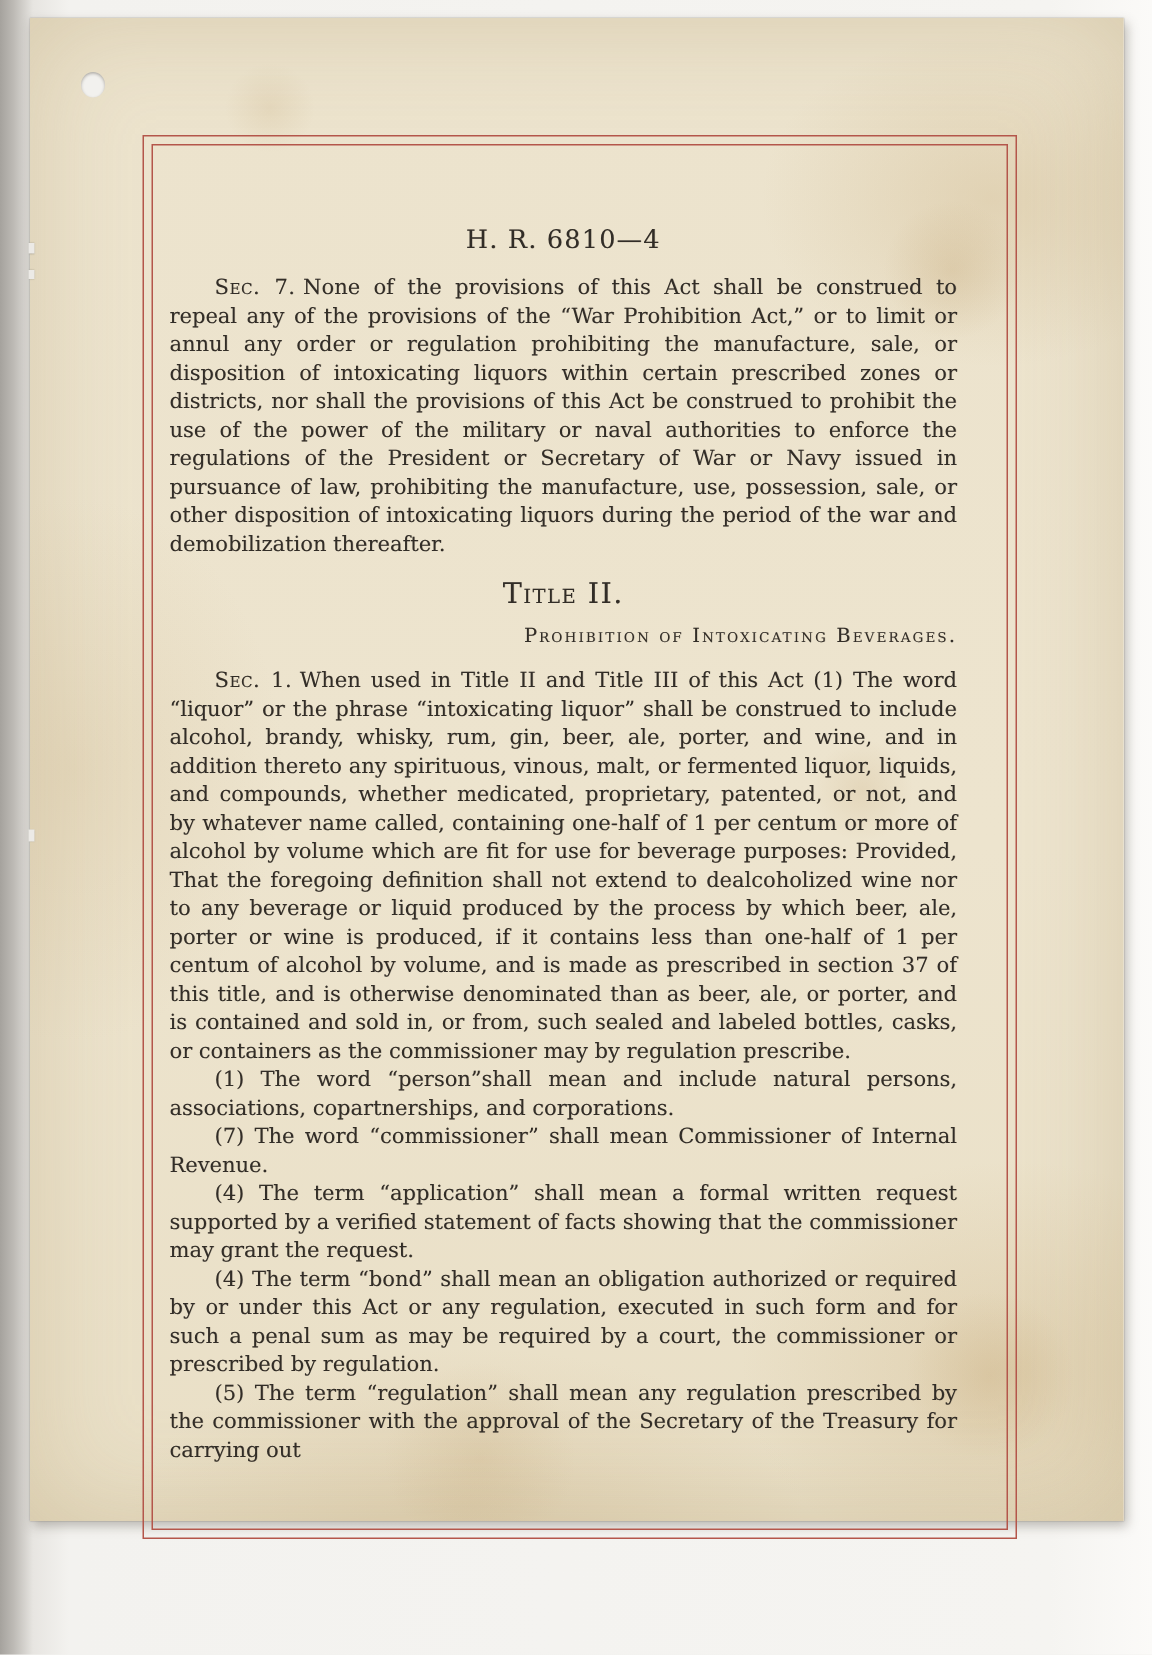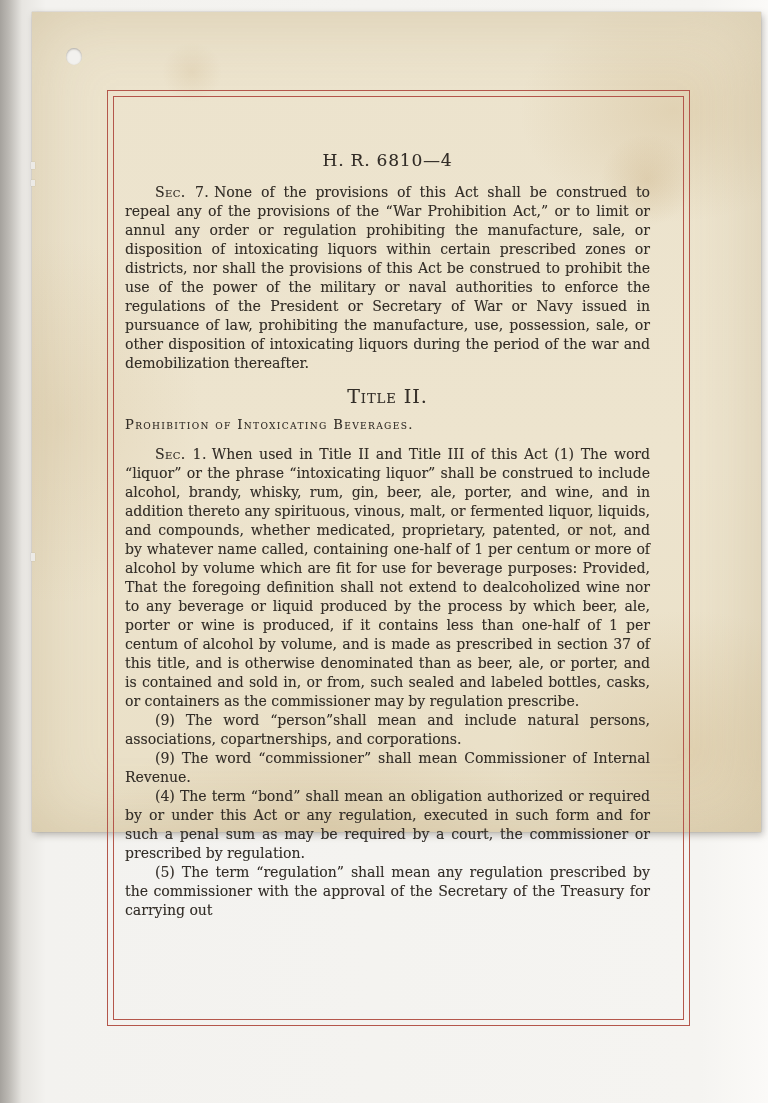--- a/index.html
+++ b/index.html
@@ -7,21 +7,21 @@
     width: 768px; height: 1103px;
     position: relative; overflow: hidden;
     background: #f3f2ef;
     font-family: "DejaVu Serif", "Liberation Serif", serif;
   }
   .scan-bg {
     position: absolute; inset: 0;
     background: linear-gradient(90deg, #a5a29d 0px, #bdbab5 9px, #e7e5e1 22px, #f3f2ef 46px, #f5f4f1 700px, #fbfaf8 768px);
   }
   .paper {
-    position: absolute; left: 32px; top: 12px; width: 729px; height: 820px;
+    position: absolute; left: 20px; top: 12px; width: 729px; height: 1002px;
     background:
       radial-gradient(ellipse 220px 160px at 88% 12%, rgba(206,182,138,0.38), transparent 70%),
       radial-gradient(ellipse 260px 200px at 90% 90%, rgba(204,178,132,0.34), transparent 70%),
       radial-gradient(ellipse 200px 260px at 4% 50%, rgba(208,186,144,0.28), transparent 70%),
       radial-gradient(ellipse 300px 140px at 40% 99%, rgba(206,182,140,0.30), transparent 75%),
       linear-gradient(180deg, #ece3cd 0%, #ede4ce 55%, #e9dfc6 100%);
     box-shadow: 2px 3px 7px rgba(95,90,80,0.38), 0 0 1px rgba(95,90,80,0.5);
   }
   .paper .grime {
     position: absolute; inset: 0; pointer-events: none;
@@ -68,21 +68,21 @@
     text-indent: 30px;
   }
   .sec-label { font-variant: small-caps; margin-right: 5px; letter-spacing: 0.4px; }
   .title-heading {
     text-align: center; text-indent: 0;
     font-variant: small-caps;
     font-size: 19px; letter-spacing: 1px;
     margin: 14px 0 9px 0;
   }
   .title-subheading {
-    text-align: left; text-indent: 0;
+    text-align: right; text-indent: 0;
     font-variant: small-caps;
     font-size: 13px; letter-spacing: 1.4px;
     margin: 0 0 11px 0;
   }
   .proviso { }
 </style>
 </head>
 <body>
 
 <div class="scan-bg">
@@ -111,24 +111,25 @@
       </p>
 
       <p class="para title-heading">Title II.</p>
 
       <p class="para title-subheading">Prohibition of Intoxicating Beverages.</p>
 
       <p class="para">
         <span class="sec-label">Sec. 1.</span><span>When used in Title II and Title III of this Act (1) The word “liquor” or the phrase “intoxicating liquor” shall be construed to include alcohol, brandy, whisky, rum, gin, beer, ale, porter, and wine, and in addition thereto any spirituous, vinous, malt, or fermented liquor, liquids, and compounds, whether medicated, proprietary, patented, or not, and by whatever name called, containing one-half of 1 per centum or more of alcohol by volume which are fit for use for beverage purposes: </span><span class="proviso">Provided,</span><span> That the foregoing definition shall not extend to dealcoholized wine nor to any beverage or liquid produced by the process by which beer, ale, porter or wine is produced, if it contains less than one-half of 1 per centum of alcohol by volume, and is made as prescribed in section 37 of this title, and is otherwise denominated than as beer, ale, or porter, and is contained and sold in, or from, such sealed and labeled bottles, casks, or containers as the commissioner may by regulation prescribe.</span>
       </p>
 
-      <p class="para">(9) The word “person”shall mean and include natural persons, associations, copartnerships, and corporations.</p>
+      <p class="para">(1) The word “person”shall mean and include natural persons, associations, copartnerships, and corporations.</p>
 
-      <p class="para">(9) The word “commissioner” shall mean Commissioner of Internal Revenue.</p>
+      <p class="para">(7) The word “commissioner” shall mean Commissioner of Internal Revenue.</p>
 
+      <p class="para">(4) The term “application” shall mean a formal written request supported by a verified statement of facts showing that the commissioner may grant the request.</p>
 
 
       <p class="para">(4) The term “bond” shall mean an obligation authorized or required by or under this Act or any regulation, executed in such form and for such a penal sum as may be required by a court, the commissioner or prescribed by regulation.</p>
 
       <p class="para">(5) The term “regulation” shall mean any regulation prescribed by the commissioner with the approval of the Secretary of the Treasury for carrying out</p>
 
     </div>
   </div>
 </div>
 

